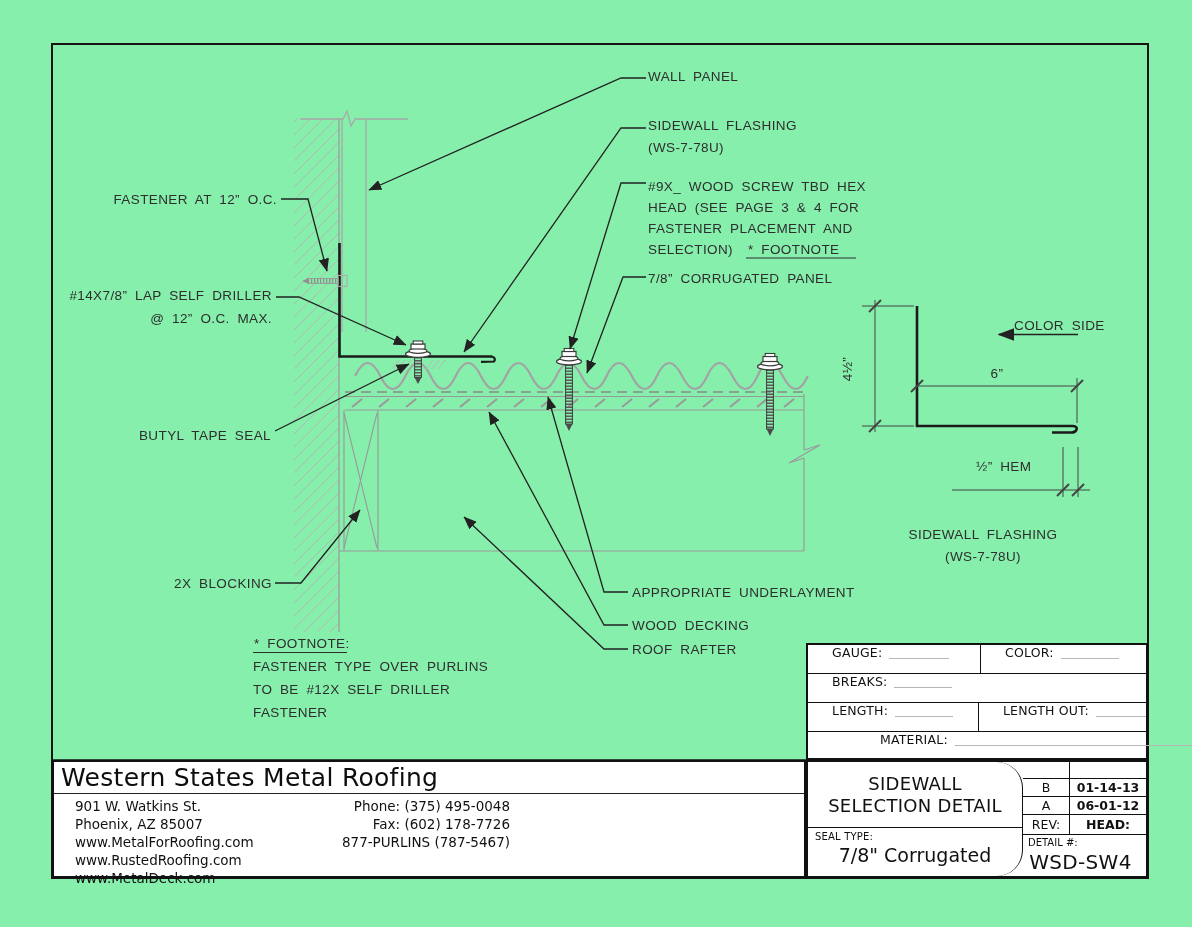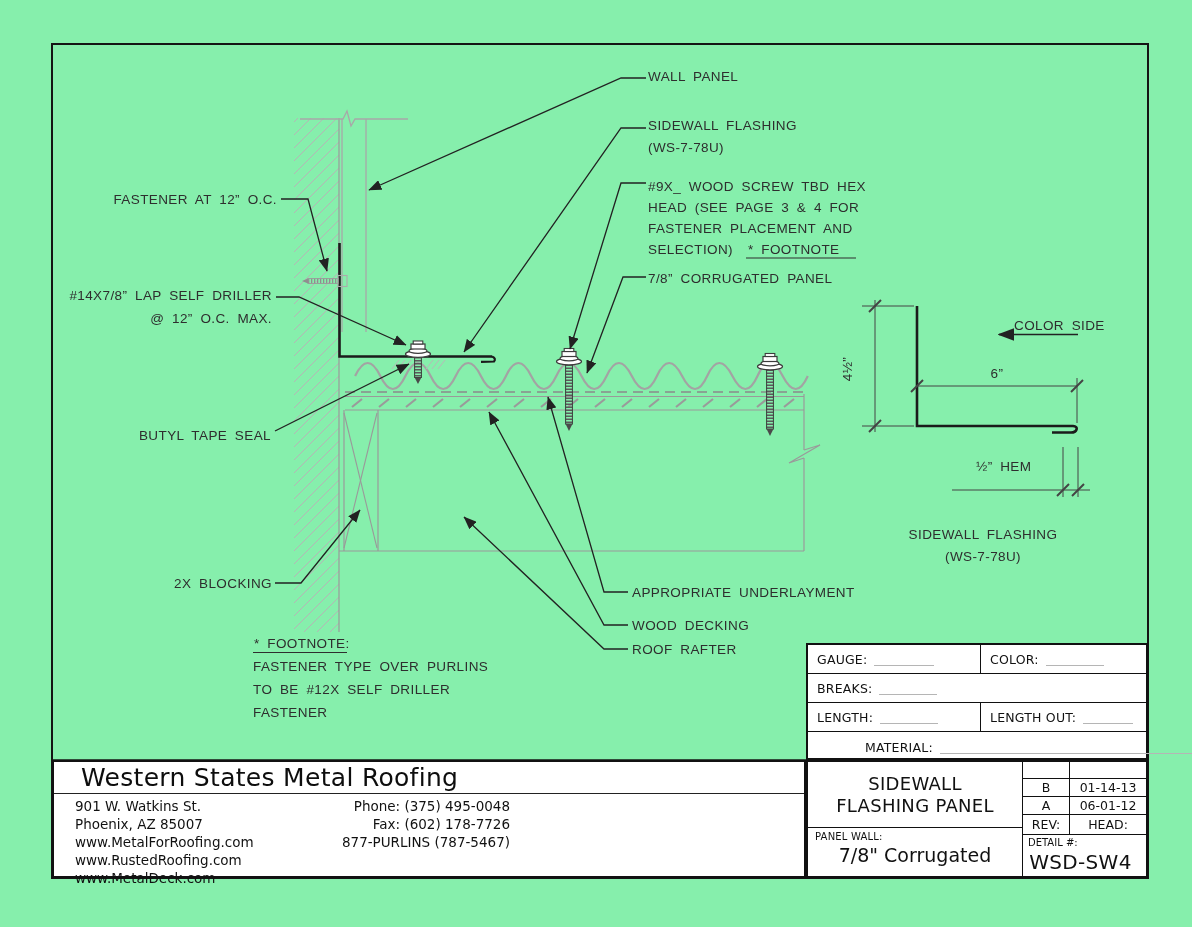--- a/index.html
+++ b/index.html
@@ -11,47 +11,47 @@
   .cad{font-family:"Liberation Sans",sans-serif;font-size:13.5px;fill:#2e2e2e;
        letter-spacing:.4px;word-spacing:3.5px;}
 
   
   .blk{position:absolute;box-sizing:border-box;background:#fff;}
 
   
   #spec{left:806px;top:643px;width:342px;height:117px;border:2px solid #111;}
   .spec-row{display:flex;height:29px;border-bottom:1.5px solid #111;box-sizing:border-box;}
   .spec-row:last-child{border-bottom:none;height:30px;}
-  .spec-cell{display:flex;align-items:center;padding-left:9px;box-sizing:border-box;
+  .spec-cell{display:flex;align-items:flex-start;padding-left:24px;box-sizing:border-box;
              font-size:12.5px;letter-spacing:.2px;white-space:nowrap;}
   .spec-cell.c1{width:172px;}
   .spec-cell.c2{flex:1;border-left:1.5px solid #111;}
   .spec-cell.full{flex:1;margin-left:48px;}
   .blank{display:inline-block;height:13px;border-bottom:1px solid #b5b5b5;margin-left:7px;}
 
   
   #titleblock{left:806px;top:760px;width:342px;height:118px;border:2px solid #111;display:flex;}
-  .tb-left{width:215px;border-right:1.5px solid #111;box-sizing:border-box;display:flex;flex-direction:column;}
+  .tb-left{width:215px;border-right:1.5px solid #111;box-sizing:border-box;display:flex;flex-direction:column;border-radius:26px;}
   .tb-title{height:66px;border-bottom:1.5px solid #111;box-sizing:border-box;display:flex;flex-direction:column;
             align-items:center;justify-content:center;font-size:18px;line-height:22px;letter-spacing:.3px;}
   .tb-panel{flex:1;position:relative;}
   .tb-panel-label{position:absolute;left:7px;top:3px;font-size:10px;letter-spacing:.2px;}
   .tb-panel-value{position:absolute;left:0;right:0;top:16px;text-align:center;font-size:19px;}
   .tb-right{flex:1;display:flex;flex-direction:column;}
   .tb-r-row{display:flex;border-bottom:1.5px solid #111;box-sizing:border-box;}
   .tb-r-row .ca{width:47px;border-right:1.5px solid #111;box-sizing:border-box;display:flex;
                 align-items:center;justify-content:center;font-size:12.5px;}
-  .tb-r-row .cb{flex:1;display:flex;align-items:center;justify-content:center;font-size:12.5px;}
+  .tb-r-row .cb{flex:1;display:flex;align-items:center;justify-content:center;font-size:12.5px;font-weight:bold;}
   .tb-detail{flex:1;position:relative;}
   .tb-detail-label{position:absolute;left:5px;top:2px;font-size:10px;}
   .tb-detail-value{position:absolute;left:0;right:8px;top:15px;text-align:center;font-size:20px;letter-spacing:.3px;}
 
   
   #company{left:52px;top:760px;width:754px;height:118px;border:2px solid #111;}
-  .co-name{font-size:25px;letter-spacing:.3px;padding:1px 0 1px 27px;color:#0d0d0d;}
+  .co-name{font-size:25px;letter-spacing:.3px;padding:1px 0 1px 7px;color:#0d0d0d;}
   .co-rule{border-bottom:1.5px solid #222;}
   .co-cols{display:flex;padding:3px 0 0 21px;}
   .co-col1{width:235px;font-size:13.5px;line-height:18px;}
   .co-col2{width:200px;font-size:13.5px;line-height:18px;text-align:right;}
 </style>
 </head>
 <body>
 
 <div id="page">
 
@@ -286,24 +286,24 @@
           <span>MATERIAL:</span>
           <span class="blank" style="width:252px"></span>
         </div>
   </div>
 </div>
 
 <div id="titleblock" class="blk">
   <div class="tb-left">
     <div class="tb-title">
       <div>SIDEWALL</div>
-      <div>FLASHING PANEL</div>
+      <div>SELECTION DETAIL</div>
     </div>
     <div class="tb-panel">
-      <div class="tb-panel-label">PANEL WALL:</div>
+      <div class="tb-panel-label">SEAL TYPE:</div>
       <div class="tb-panel-value">7/8" Corrugated</div>
     </div>
   </div>
   <div class="tb-right">
     <div class="tb-r-row" style="height:17px">
       <div class="ca"></div>
       <div class="cb"></div>
     </div>
     <div class="tb-r-row" style="height:18px">
       <div class="ca">B</div>

